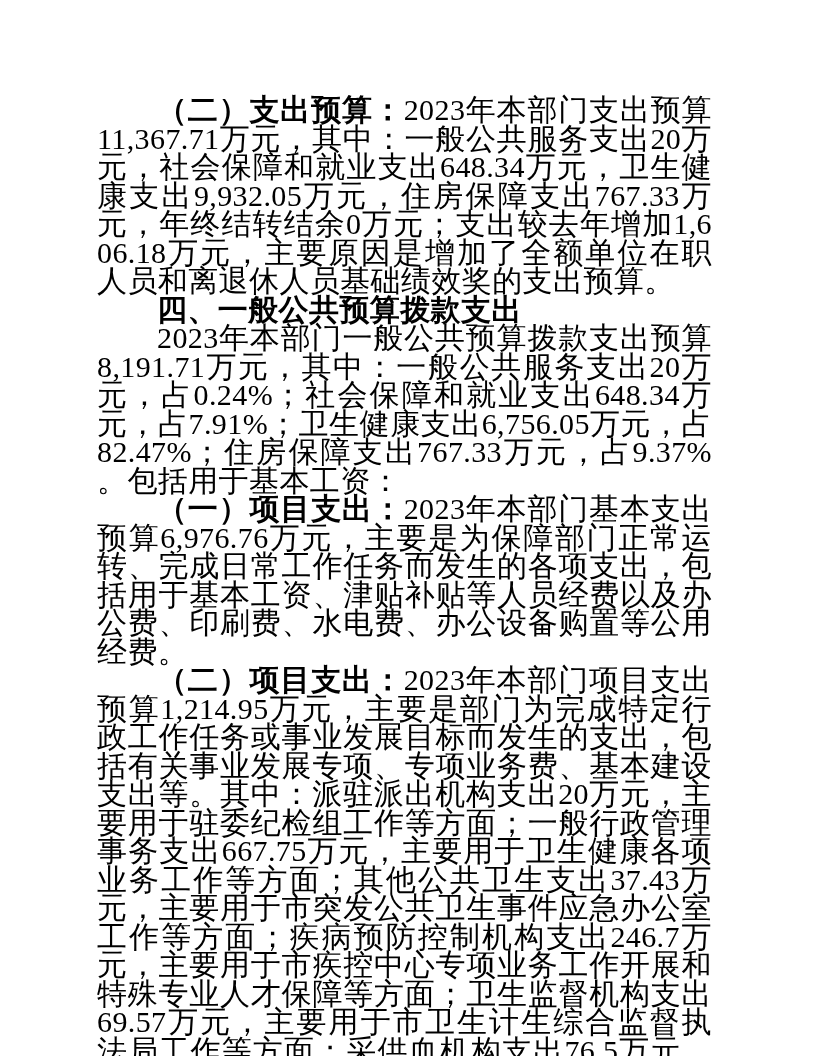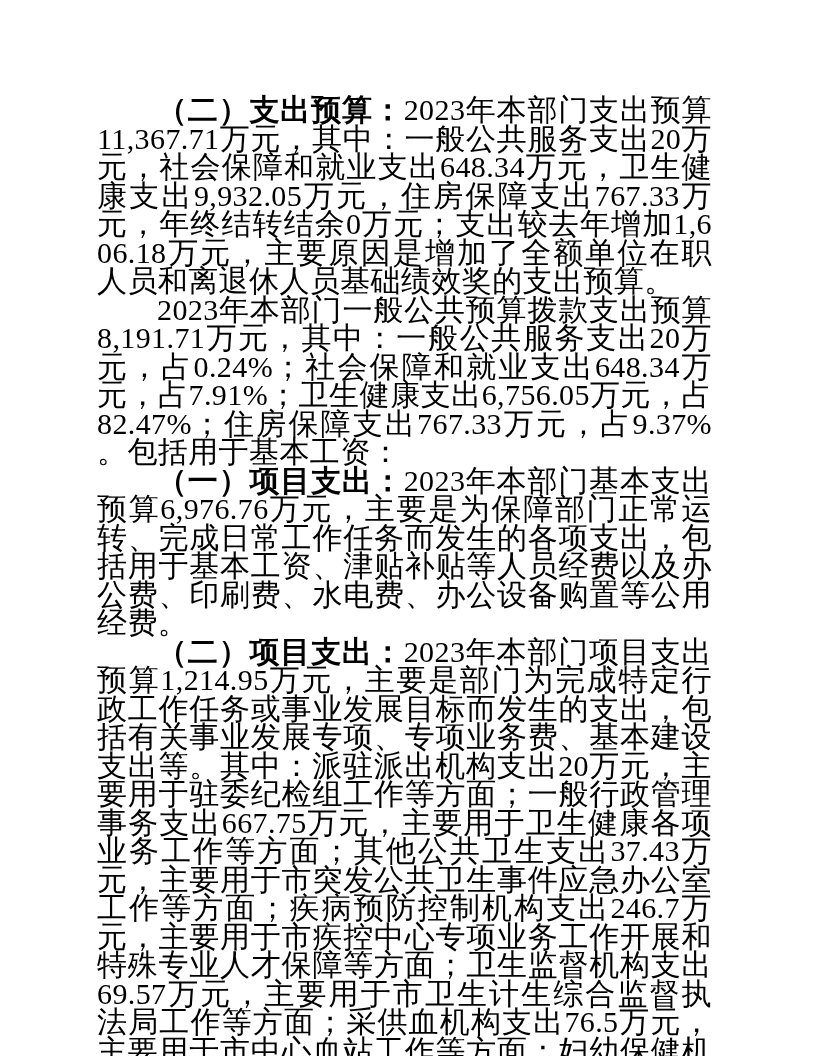--- a/index.html
+++ b/index.html
@@ -41,20 +41,21 @@
     font-weight: bold;
   }
 </style>
 </head>
 <body>
 
 <div class="doc">
 
   <p class="para"><span class="lead">（二）支出预算：</span><span>2023年本部门支出预算11,367.71万元，其中：一般公共服务支出20万元，社会保障和就业支出648.34万元，卫生健康支出9,932.05万元，住房保障支出767.33万元，年终结转结余0万元；支出较去年增加1,606.18万元，主要原因是增加了全额单位在职人员和离退休人员基础绩效奖的支出预算。</span></p>
 
+  <p class="para heading">四、一般公共预算拨款支出</p>
 
   <p class="para"><span>2023年本部门一般公共预算拨款支出预算8,191.71万元，其中：一般公共服务支出20万元，占0.24%；社会保障和就业支出648.34万元，占7.91%；卫生健康支出6,756.05万元，占82.47%；住房保障支出767.33万元，占9.37%。包括用于基本工资：</span></p>
 
   <p class="para"><span class="lead">（一）项目支出：</span><span>2023年本部门基本支出预算6,976.76万元，主要是为保障部门正常运转、完成日常工作任务而发生的各项支出，包括用于基本工资、津贴补贴等人员经费以及办公费、印刷费、水电费、办公设备购置等公用经费。</span></p>
 
   <p class="para"><span class="lead">（二）项目支出：</span><span>2023年本部门项目支出预算1,214.95万元，主要是部门为完成特定行政工作任务或事业发展目标而发生的支出，包括有关事业发展专项、专项业务费、基本建设支出等。其中：派驻派出机构支出20万元，主要用于驻委纪检组工作等方面；一般行政管理事务支出667.75万元，主要用于卫生健康各项业务工作等方面；其他公共卫生支出37.43万元，主要用于市突发公共卫生事件应急办公室工作等方面；疾病预防控制机构支出246.7万元，主要用于市疾控中心专项业务工作开展和特殊专业人才保障等方面；卫生监督机构支出69.57万元，主要用于市卫生计生综合监督执法局工作等方面；采供血机构支出76.5万元，主要用于市中心血站工作等方面；妇幼保健机构支出37万元，主要用于市妇幼保健院工作等方面；传染病医院支出10万元，主要用于市第四人民医院传染病宣传防治等方面；综合医院支出50万元，主要用于市中心医院重症医疗救治购买设备支出等方面。</span></p>
 
 </div>
 
 </body></html>

